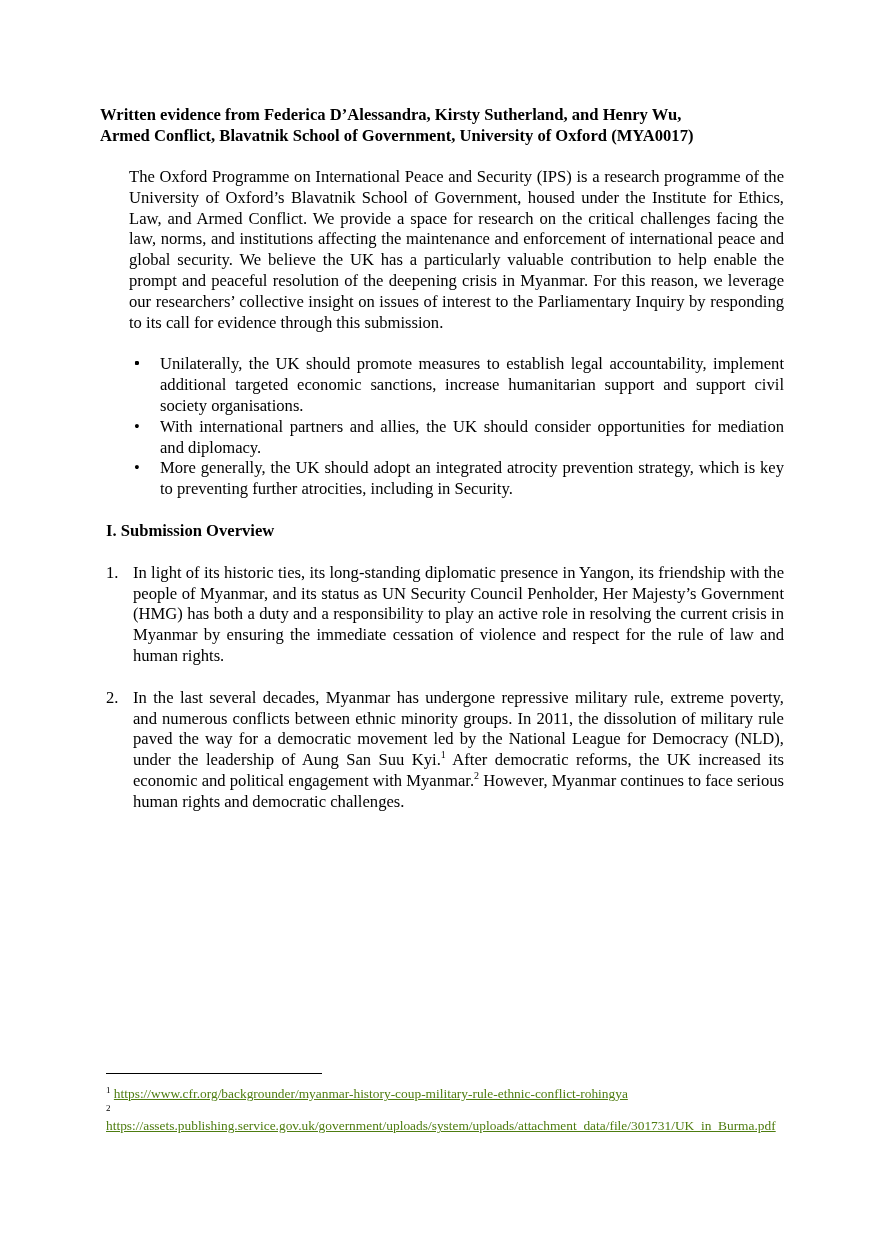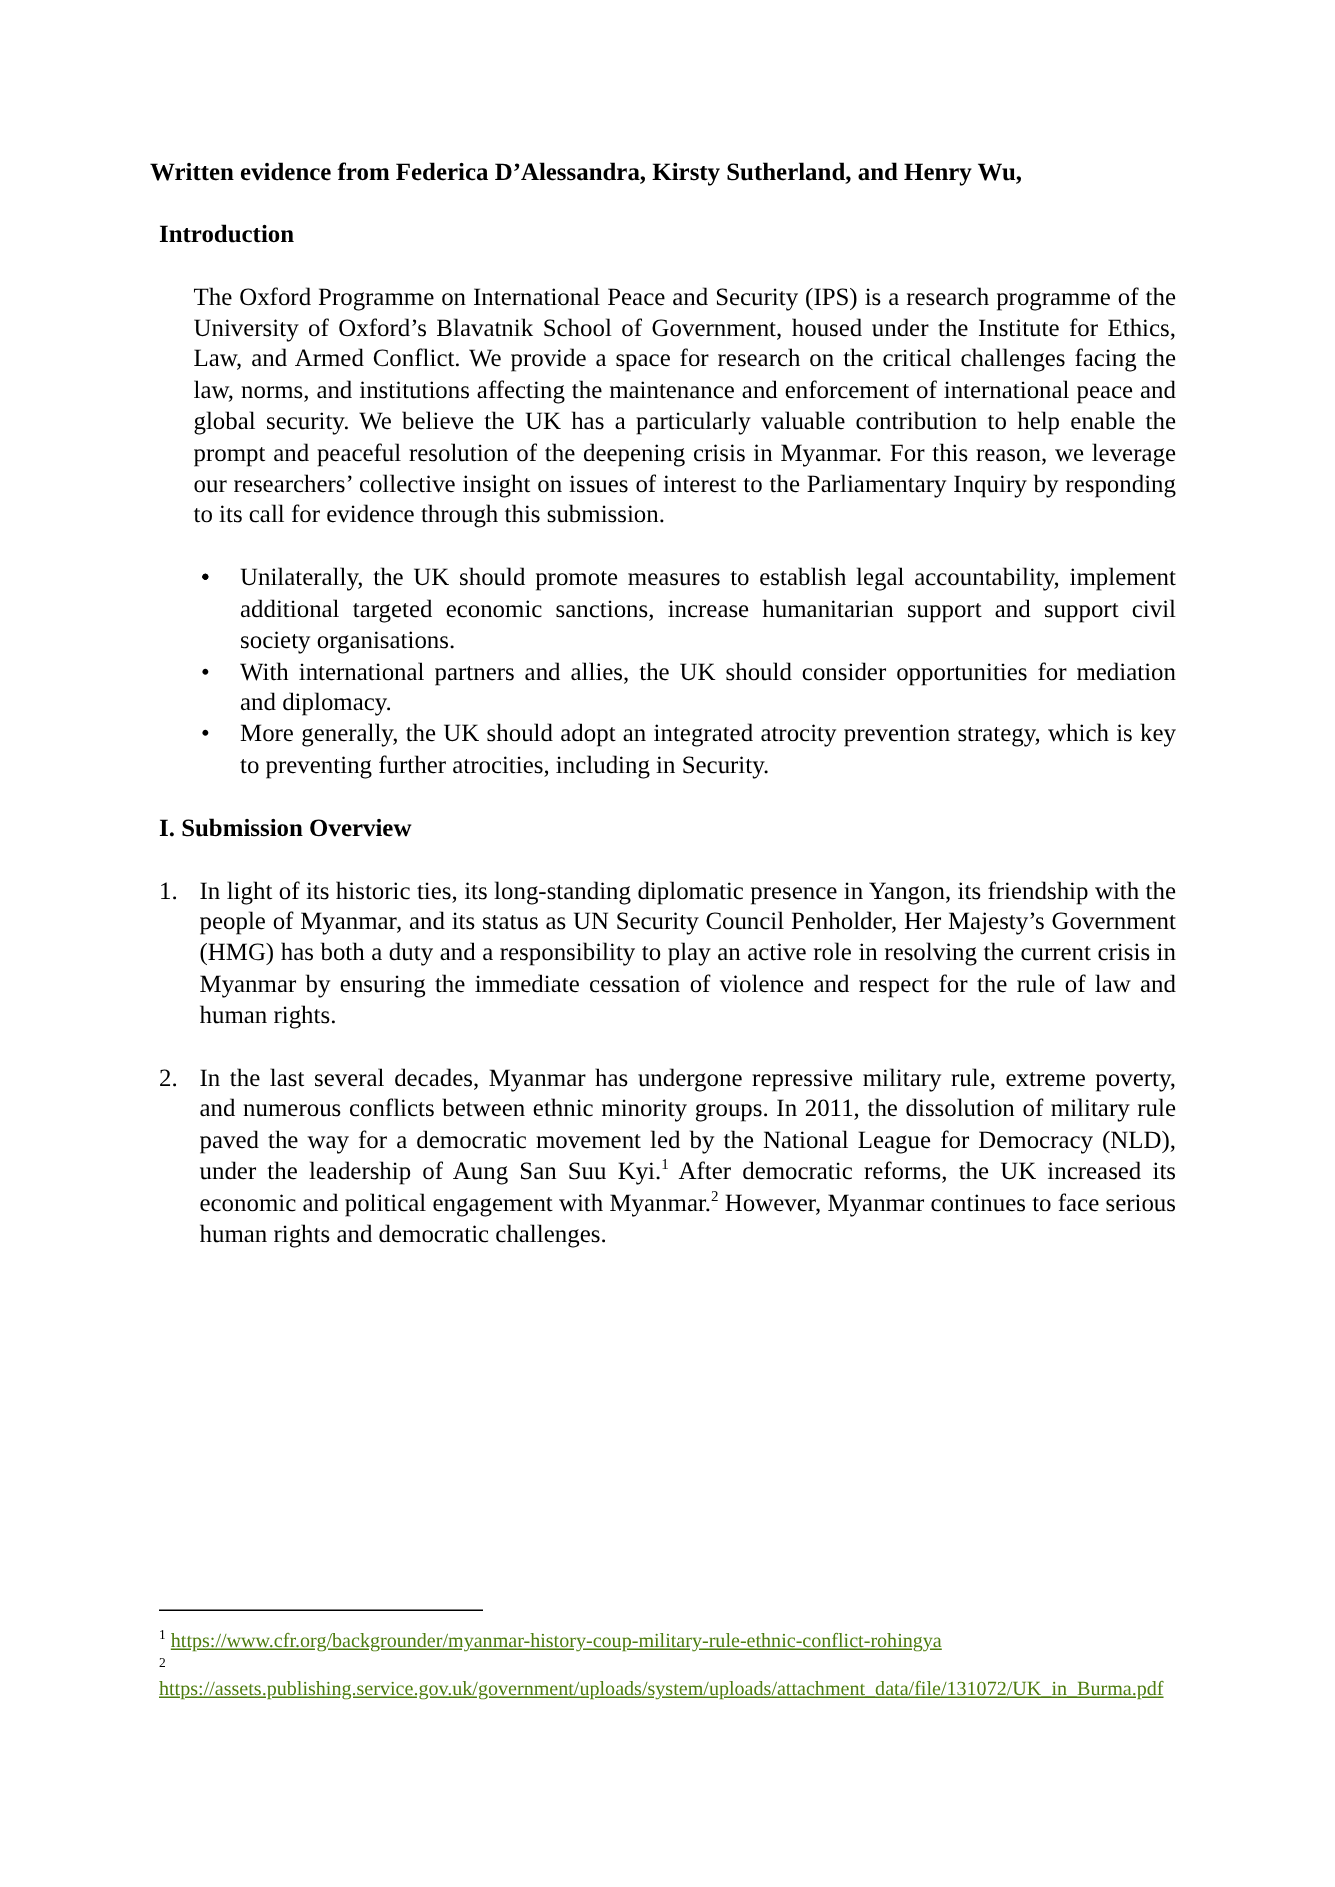--- a/index.html
+++ b/index.html
@@ -109,23 +109,23 @@
     }
     .fn2 a { display: block; }
   </style>
 </head>
 <body>
 
 <div class="page">
 
   <div class="title">
     <div>Written evidence from Federica D’Alessandra, Kirsty Sutherland, and Henry Wu,</div>
+    <div>Armed Conflict, Blavatnik School of Government, University of Oxford (MYA0017)</div>
   </div>
 
-  <div class="heading">Introduction</div>
   <p class="para">The Oxford Programme on International Peace and Security (IPS) is a research programme of the University of Oxford’s Blavatnik School of Government, housed under the Institute for Ethics, Law, and Armed Conflict. We provide a space for research on the critical challenges facing the law, norms, and institutions affecting the maintenance and enforcement of international peace and global security. We believe the UK has a particularly valuable contribution to help enable the prompt and peaceful resolution of the deepening crisis in Myanmar. For this reason, we leverage our researchers’ collective insight on issues of interest to the Parliamentary Inquiry by responding to its call for evidence through this submission.</p>
 
   <ul class="bullets">
     <li>
       <span class="bullet">•</span>
     </li>
     <li>
       <span class="bullet">•</span>
     </li>
     <li>
@@ -156,15 +156,15 @@
 </div>
 
 <div class="footnotes">
   <div class="fn-rule"></div>
   <div class="fn fn1">
     <span class="fn-mark">1</span>
     <a>https://www.cfr.org/backgrounder/myanmar-history-coup-military-rule-ethnic-conflict-rohingya</a>
   </div>
   <div class="fn fn2">
     <span class="fn2-num">2</span>
-    <a>https://assets.publishing.service.gov.uk/government/uploads/system/uploads/attachment_data/file/131072/UK_in_Burma.pdf</a>
+    <a>https://assets.publishing.service.gov.uk/government/uploads/system/uploads/attachment_data/file/301731/UK_in_Burma.pdf</a>
   </div>
 </div>
 
 </body></html>

